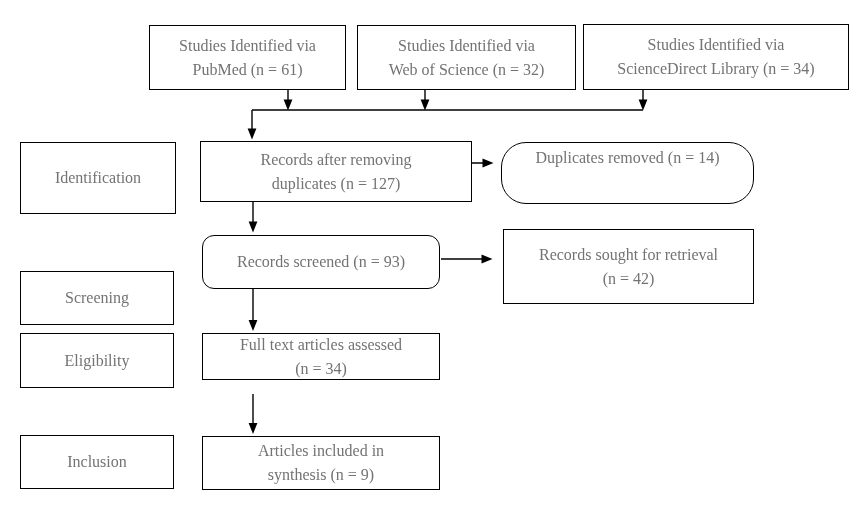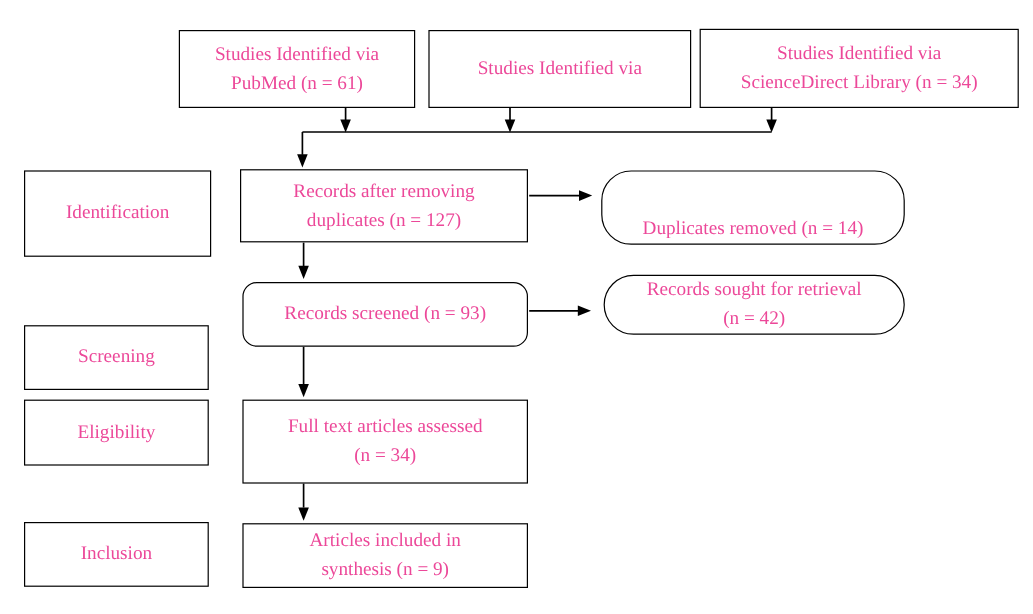--- a/index.html
+++ b/index.html
@@ -6,21 +6,21 @@
     margin: 0;
     padding: 0;
     background: #ffffff;
   }
   .canvas {
     position: relative;
     width: 861px;
     height: 512px;
     background: #ffffff;
     font-family: "Liberation Serif", "DejaVu Serif", serif;
-    color: #ec4899;
+    color: #737373;
     overflow: hidden;
   }
   .connectors {
     position: absolute;
     left: 0; top: 0;
     width: 861px;
     height: 512px;
   }
   .box {
     position: absolute;
@@ -29,46 +29,46 @@
     background: #ffffff;
     display: flex;
     flex-direction: column;
     align-items: center;
     justify-content: center;
     text-align: center;
     font-size: 16px;
     line-height: 24px;
   }
   .box.top-align {
-    justify-content: flex-end;
+    justify-content: flex-start;
     padding-top: 3px;
     border-radius: 25px;
   }
   .txt { width: 100%; }
 
   
   #src-pubmed        { left: 149px; top: 25px;  width: 197px; height: 65px; }
   #src-wos           { left: 357px; top: 25px;  width: 219px; height: 65px; }
   #src-sciencedirect { left: 583px; top: 24px;  width: 266px; height: 66px; }
 
   
   #phase-identification { left: 20px; top: 142px; width: 156px; height: 72px; }
   #phase-screening      { left: 20px; top: 235px; width: 154px; height: 54px; margin-top: 36px; }
   #phase-eligibility    { left: 20px; top: 333px; width: 154px; height: 55px; }
   #phase-inclusion      { left: 20px; top: 435px; width: 154px; height: 54px; }
 
   
-  #main-duplicates-removed { left: 200px; top: 141px; width: 240px; height: 61px; }
+  #main-duplicates-removed { left: 200px; top: 141px; width: 272px; height: 61px; }
   #main-records-screened   { left: 202px; top: 235px; width: 238px; height: 54px; border-radius: 12px; }
-  #main-fulltext-assessed  { left: 202px; top: 333px; width: 238px; height: 70px; }
+  #main-fulltext-assessed  { left: 202px; top: 333px; width: 238px; height: 47px; }
   #main-articles-included  { left: 202px; top: 436px; width: 238px; height: 54px; }
 
   
   #side-duplicates { left: 501px; top: 142px; width: 253px; height: 62px; }
-  #side-sought     { left: 503px; top: 229px; width: 251px; height: 50px; border-radius: 25px; }
+  #side-sought     { left: 503px; top: 229px; width: 251px; height: 75px; }
 </style>
 </head>
 <body>
 
 <div class="canvas">
 
   <svg class="connectors" viewBox="0 0 861 512" xmlns="http://www.w3.org/2000/svg">
 
     <g>
       <line x1="288" y1="90" x2="288" y2="100" stroke="#000" stroke-width="1.4"></line>
@@ -112,20 +112,21 @@
       <polygon points="481.5,254.6 481.5,263.4 492.5,259" fill="#000"></polygon>
     </g>
   </svg>
 
   <div class="box" id="src-pubmed">
     <div class="txt">Studies Identified via</div>
     <div class="txt">PubMed (n = 61)</div>
   </div>
   <div class="box" id="src-wos">
     <div class="txt">Studies Identified via</div>
+    <div class="txt">Web of Science (n = 32)</div>
   </div>
   <div class="box" id="src-sciencedirect">
     <div class="txt">Studies Identified via</div>
     <div class="txt">ScienceDirect Library (n = 34)</div>
   </div>
 
   <div class="box" id="phase-identification">
     <div class="txt">Identification</div>
   </div>
   <div class="box" id="phase-screening">

